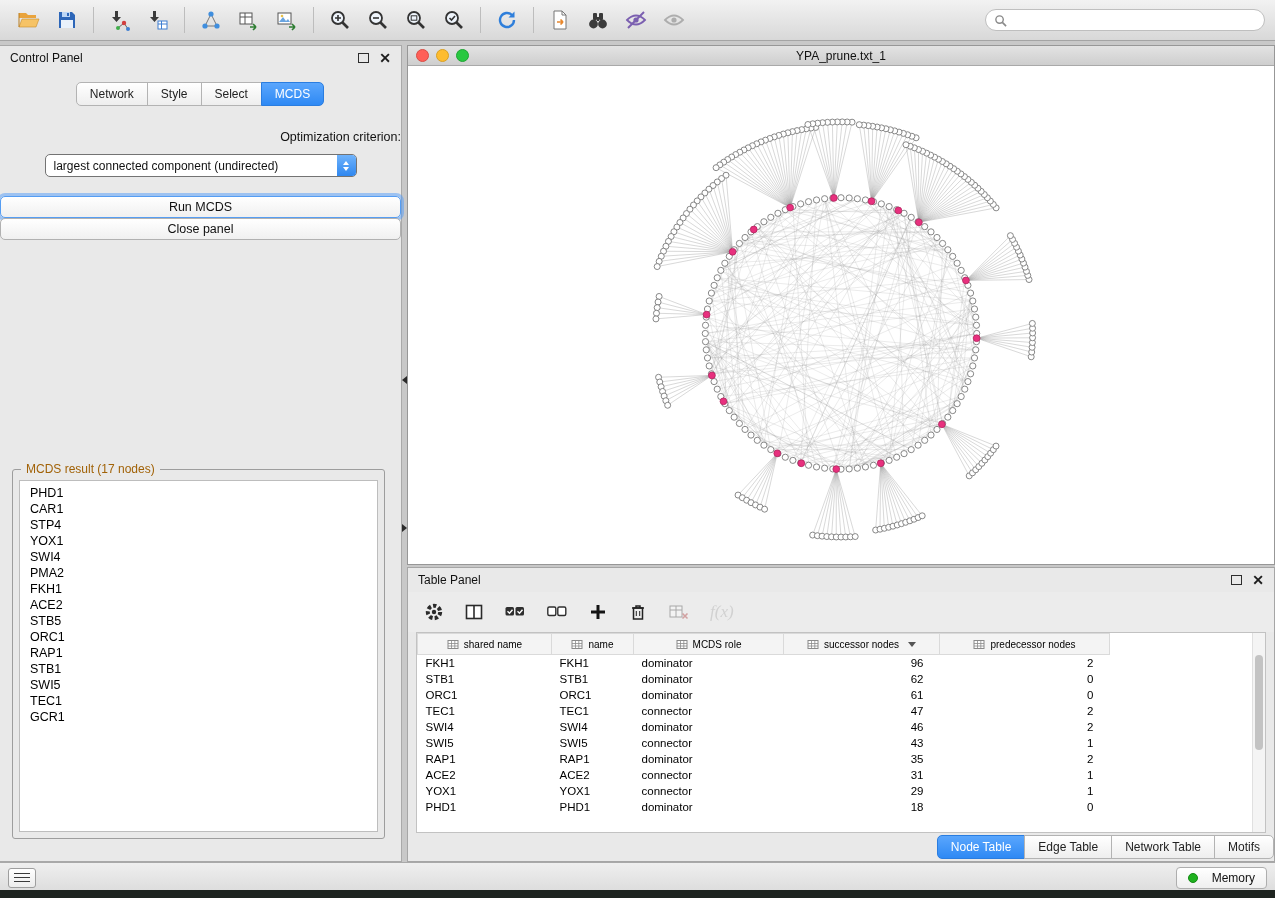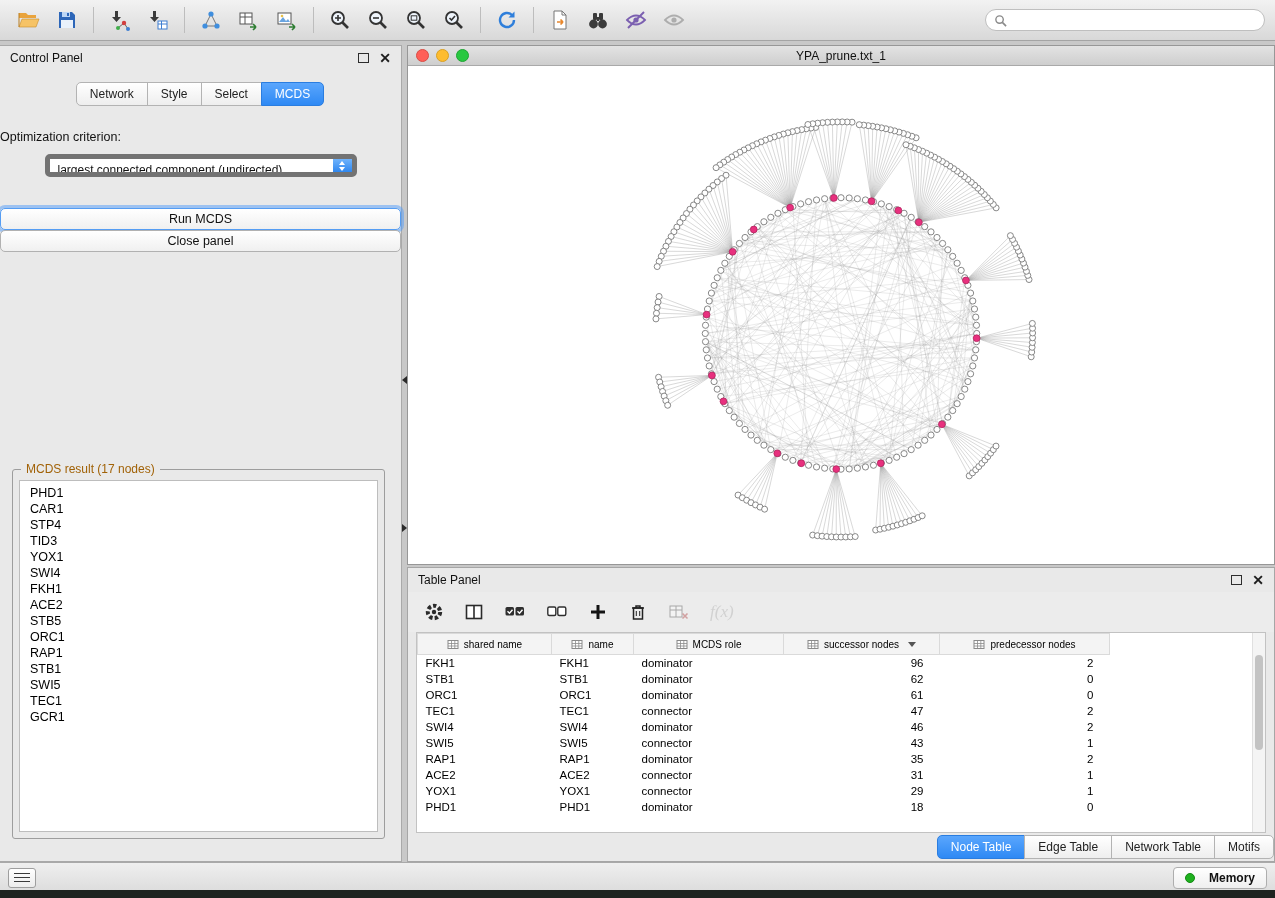--- a/index.html
+++ b/index.html
@@ -22,22 +22,22 @@
   .panel-header{height:24px;display:flex;align-items:center;padding:0 10px;font-size:12px;color:#111;flex:none;}
   .win-btns{margin-left:auto;display:flex;gap:10px;align-items:center;}
   .float-btn{width:9px;height:8px;border:1.5px solid #2d2d2d;background:transparent;}
   .close-btn{font-size:14px;font-weight:bold;color:#1c1c1c;line-height:12px;}
   .cp-tabs{display:flex;justify-content:center;margin-top:12px;flex:none;text-align:center;}
   .tab{font-size:12px;padding:4px 13px;background:linear-gradient(#ffffff,#eeeeee);
        border:1px solid #b3b3b3;margin-left:-1px;color:#222;}
   .tab:first-child{border-radius:5px 0 0 5px;}
   .tab:last-child{border-radius:0 5px 5px 0;}
   .tab.active{background:linear-gradient(#5aa6fd,#2e89f4);color:#fff;border-color:#2a7de0;}
-  .opt-label{text-align:left;font-size:12.5px;margin-top:24px;color:#111;}
-  .dd{width:312px;margin:10px auto 16px;height:23px;display:flex;border:5px solid #737373;border-radius:5px;
+  .opt-label{text-align:right;font-size:12.5px;margin-top:24px;color:#111;}
+  .dd{width:312px;margin:10px auto 4px;height:23px;display:flex;border:1px solid #737373;border-radius:5px;
       background:#fff;box-sizing:border-box;overflow:hidden;}
   .dd-text{flex:1;font-size:12px;padding:4px 8px;white-space:nowrap;overflow:hidden;color:#111;}
   .dd-cap{width:19px;background:linear-gradient(#6fb3fc,#2f87ef);display:flex;flex-direction:column;
           align-items:center;justify-content:center;gap:2px;}
   .chev-up{width:0;height:0;border-left:3.5px solid transparent;border-right:3.5px solid transparent;border-bottom:4px solid #fff;}
   .chev-down{width:0;height:0;border-left:3.5px solid transparent;border-right:3.5px solid transparent;border-top:4px solid #fff;}
   .btn-row{display:flex;justify-content:center;gap:0;margin-top:15px;flex-direction:column;}
   .btn{font-size:12.5px;padding:3px 15px;background:linear-gradient(#fff,#f0f0f0);
        border:1px solid #b1b1b1;border-radius:5px;color:#111;}
   .btn.focused{box-shadow:0 0 0 3px rgba(82,156,250,.5);border-color:#559df3;}
@@ -81,21 +81,21 @@
   .vscroll{position:absolute;right:0;top:0;bottom:0;width:12px;background:#f4f4f4;border-left:1px solid #e0e0e0;}
   .vthumb{position:absolute;top:22px;left:1.5px;width:8px;height:95px;background:#c3c3c3;border-radius:4px;}
   .tp-tabs{height:28px;display:flex;justify-content:flex-end;align-items:center;flex:none;}
   
   .statusbar{height:30px;background:linear-gradient(#efefef,#dcdcdc);border-top:1px solid #a9a9a9;
              display:flex;align-items:center;padding:0 8px;box-sizing:border-box;}
   .hamburger{width:28px;height:20px;border:1px solid #9e9e9e;border-radius:3px;background:linear-gradient(#fff,#ececec);
              display:flex;flex-direction:column;justify-content:center;gap:2.5px;padding:0 5px;box-sizing:border-box;}
   .hamburger span{height:1.5px;background:#3a3a3a;display:block;}
   .memory-btn{margin-left:auto;display:flex;align-items:center;gap:14px;font-size:12px;color:#111;
-              border:1px solid #aeaeae;border-radius:4px;background:linear-gradient(#fff,#efefef);padding:3px 11px;font-weight:bold;}
+              border:1px solid #aeaeae;border-radius:4px;background:linear-gradient(#fff,#efefef);padding:3px 11px;}
   .mem-dot{width:10px;height:10px;border-radius:50%;background:#1fb11f;border:1px solid #148a14;box-sizing:border-box;}
   .bottom-strip{height:6px;background:linear-gradient(90deg,#51605a,#323f38 40%,#3d4a43);}
 </style>
 </head>
 <body>
 
 <div class="app">
 
   <div class="toolbar">
     <div class="tbtn">
@@ -258,23 +258,23 @@
       <div class="btn-row">
         <button class="btn focused">Run MCDS</button>
         <button class="btn">Close panel</button>
       </div>
       <div class="groupbox">
         <div class="groupbox-title">MCDS result (17 nodes)</div>
         <div class="mcds-list" id="mcds-list">
             <div class="mcds-item">PHD1</div>
             <div class="mcds-item">CAR1</div>
             <div class="mcds-item">STP4</div>
-            <div class="mcds-item">TID3</div>
             <div class="mcds-item">YOX1</div>
             <div class="mcds-item">SWI4</div>
+            <div class="mcds-item">PMA2</div>
             <div class="mcds-item">FKH1</div>
             <div class="mcds-item">ACE2</div>
             <div class="mcds-item">STB5</div>
             <div class="mcds-item">ORC1</div>
             <div class="mcds-item">RAP1</div>
             <div class="mcds-item">STB1</div>
             <div class="mcds-item">SWI5</div>
             <div class="mcds-item">TEC1</div>
             <div class="mcds-item">GCR1</div>
           </div>

